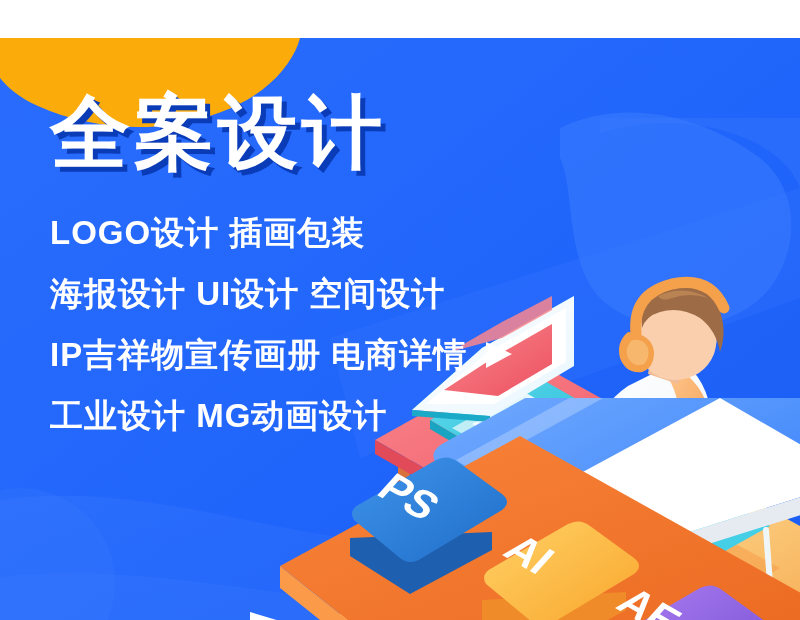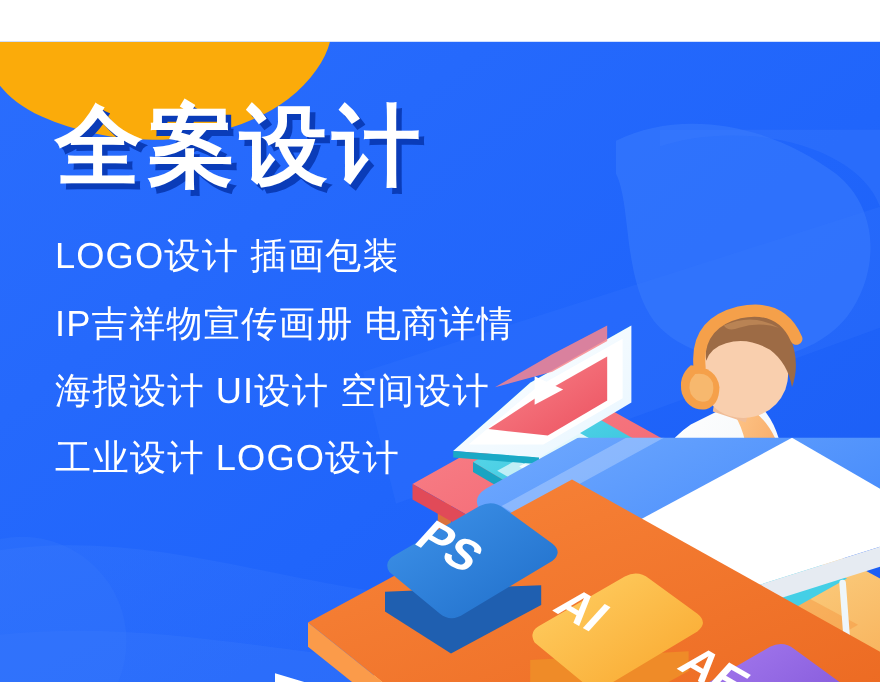--- a/index.html
+++ b/index.html
@@ -45,21 +45,21 @@
     text-shadow: 5px 5px 0 #0a3cb8;
     white-space: nowrap;
   }
   .sub-list {
     margin: 0;
     padding: 0;
     list-style: none;
   }
   .sub-list li {
     font-size: 33px;
-    font-weight: 400;
+    font-weight: 700;
     color: #ffffff;
     line-height: 61px;
     letter-spacing: 1px;
     white-space: nowrap;
   }
 
   
   .illustration {
     position: absolute;
     right: 0;
@@ -123,23 +123,23 @@
              C 238 70 210 80 176 86
              C 130 94 78 86 38 68
              C 20 60 8 50 0 40 Z" fill="#fbab0a"></path>
   </svg>
 
   <div class="text-col">
     <h1 class="title" style="text-shadow: rgb(10, 60, 184) 5px 5px 0px;">全案设计</h1>
 
     <ul class="sub-list">
       <li>LOGO设计 插画包装</li>
+      <li>海报设计  UI设计  空间设计</li>
       <li>IP吉祥物宣传画册  电商详情</li>
-      <li>海报设计  UI设计  空间设计</li>
-      <li>工业设计  LOGO设计</li>
+      <li>工业设计  MG动画设计</li>
     </ul>
   </div>
 
   <div class="illustration">
     <svg viewBox="0 0 520 420" preserveAspectRatio="xMaxYMax meet">
       <defs>
         <linearGradient id="floorG" x1="0" y1="0" x2="1" y2="1">
           <stop offset="0%" stop-color="#ffe4ab"></stop>
           <stop offset="60%" stop-color="#fbd083"></stop>
           <stop offset="100%" stop-color="#f7a94f"></stop>

